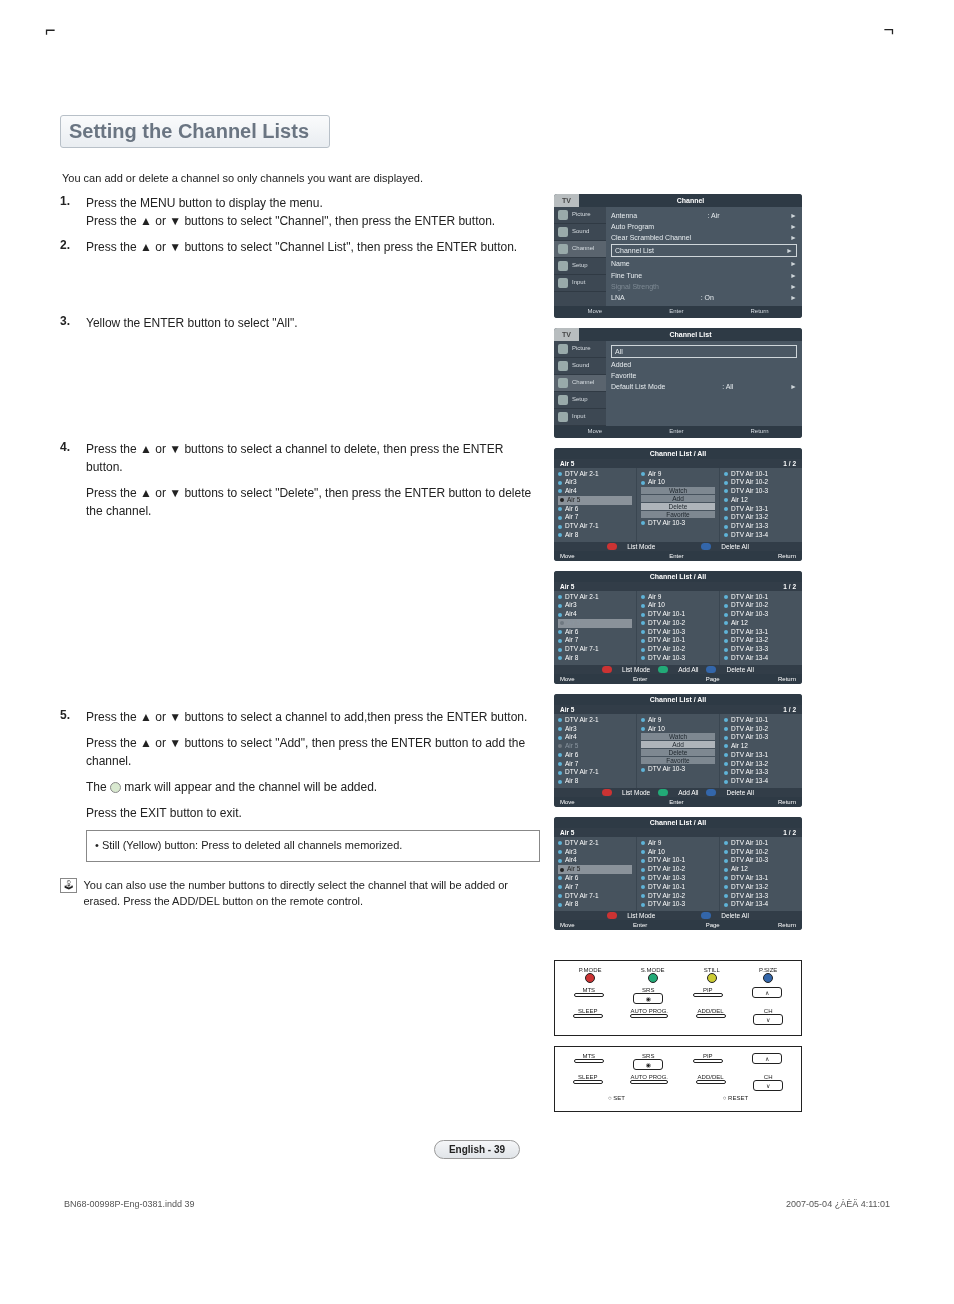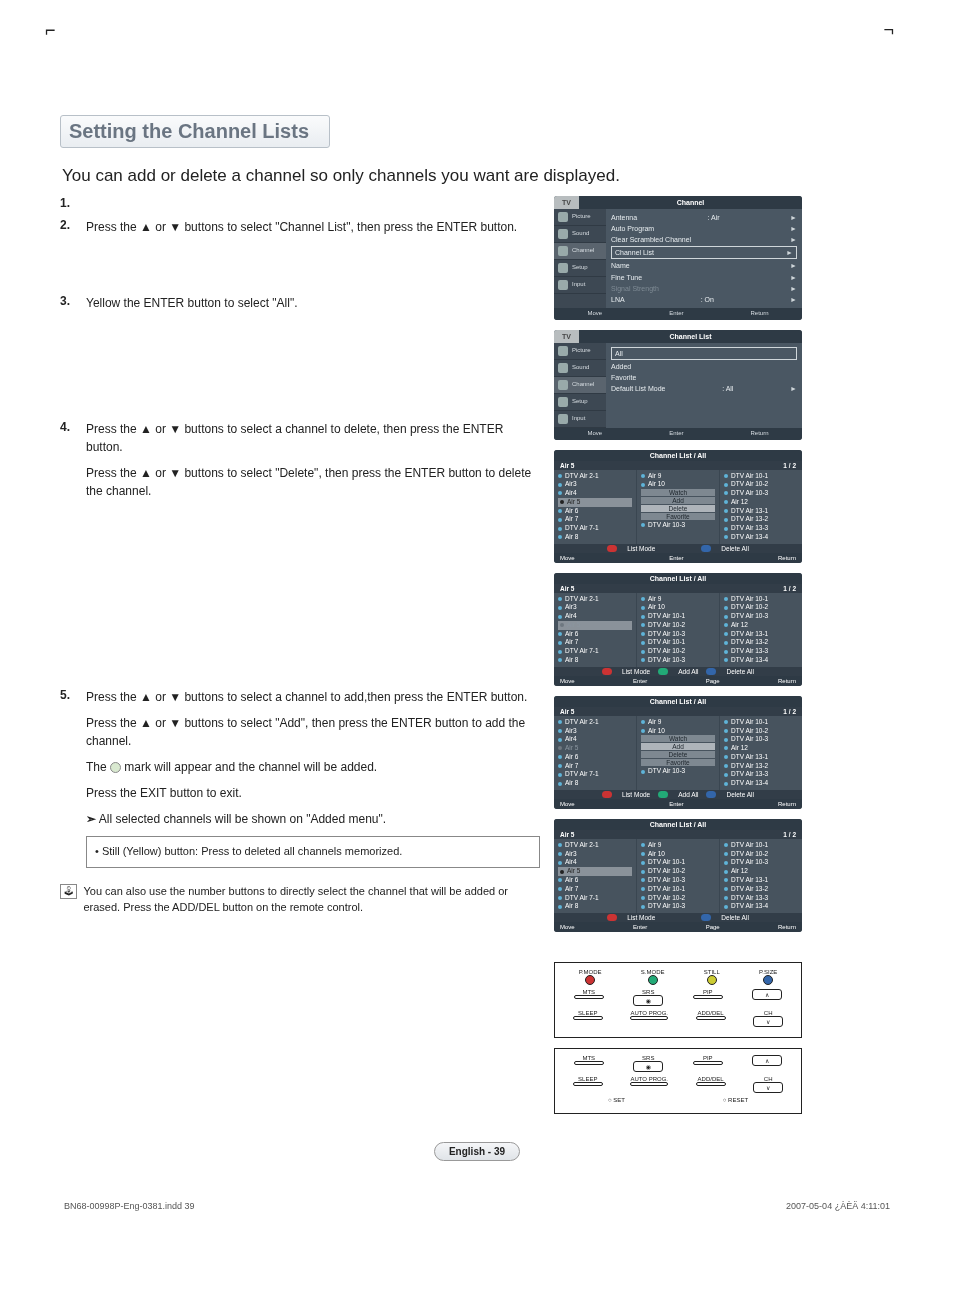--- a/index.html
+++ b/index.html
@@ -1,20 +1,20 @@
 <!DOCTYPE html>
 <html><head>
 <meta charset="utf-8">
 <style>
   * { box-sizing: border-box; margin: 0; padding: 0; }
   body { font-family: Arial, Helvetica, sans-serif; font-size: 11px; color: #222; background:#fff; width:954px; margin:0 auto; position:relative; }
   .page { padding: 115px 60px 40px 60px; position:relative; }
-  .title-bar { margin-bottom: 18px; }
+  .title-bar { margin-bottom: 24px; }
   .title-box { display:inline-block; padding:4px 20px 4px 8px; font-size:20px; font-weight:700; color:#6a7582; border:1px solid #b8c0c8; border-radius:3px; background:linear-gradient(#fafbfc,#e9edf1); }
-  .intro { font-size:17px; margin:6px 0 10px 2px; }
+  .intro { font-size:11px; margin:6px 0 10px 2px; }
   .cols { display:flex; gap:14px; }
   .left { flex:1 1 auto; max-width:480px; }
   .right { flex:0 0 248px; display:flex; flex-direction:column; gap:10px; }
   ol.steps { list-style:none; }
   ol.steps > li { display:flex; gap:10px; margin-bottom:8px; }
   .num { font-weight:700; font-size:12px; min-width:16px; }
   .step-body { font-size:12px; line-height:1.5; }
   .spacer-sm { height:50px; }
   .spacer-md { height:100px; }
   .spacer-lg { height:180px; }
@@ -90,20 +90,24 @@
   <div class="title-bar">
     <div class="title-box">Setting the Channel Lists</div>
   </div>
   <p class="intro">You can add or delete a channel so only channels you want are displayed.</p>
 
   <div class="cols">
     <div class="left">
       <ol class="steps">
         <li>
           <div class="num">1.</div>
+          <div class="step-body">
+            <div>Press the MENU button to display the menu.</div>
+            <div>Press the ▲ or ▼ buttons to select "Channel", then press the ENTER button.</div>
+          </div>
         </li>
         <li>
           <div class="num">2.</div>
           <div class="step-body">Press the ▲ or ▼ buttons to select "Channel List", then press the ENTER button.</div>
         </li>
       </ol>
       <div class="spacer-sm"></div>
       <ol class="steps">
         <li>
           <div class="num">3.</div>
@@ -126,24 +130,20 @@
           <div class="num">5.</div>
           <div class="step-body">
             <div>Press the ▲ or ▼ buttons to select a channel to add,then press the ENTER button.</div>
             <div class="sub">Press the ▲ or ▼ buttons to select "Add", then press the ENTER button to add the channel.</div>
             <div class="sub">
               <span>The </span>
               <span class="circ-mark"></span>
               <span> mark will appear and the channel will be added.</span>
             </div>
             <div class="sub">Press the EXIT button to exit.</div>
-            <div class="sub">
-              <span class="arrow-mark">➣</span>
-              <span>All selected channels will be shown on "Added menu".</span>
-            </div>
             <div class="tips">
               <div>• Still (Yellow) button: Press to deleted all channels memorized.</div>
             </div>
           </div>
         </li>
       </ol>
 
       <div class="note-row">
         <span class="note-icon">🕹</span>
         <span>You can also use the number buttons to directly select the channel that will be added or erased. Press the ADD/DEL button on the remote control.</span>

